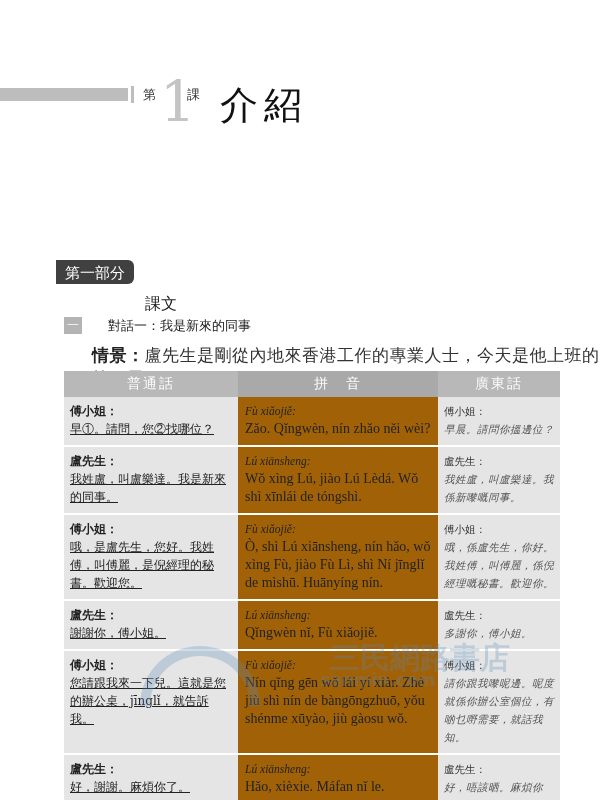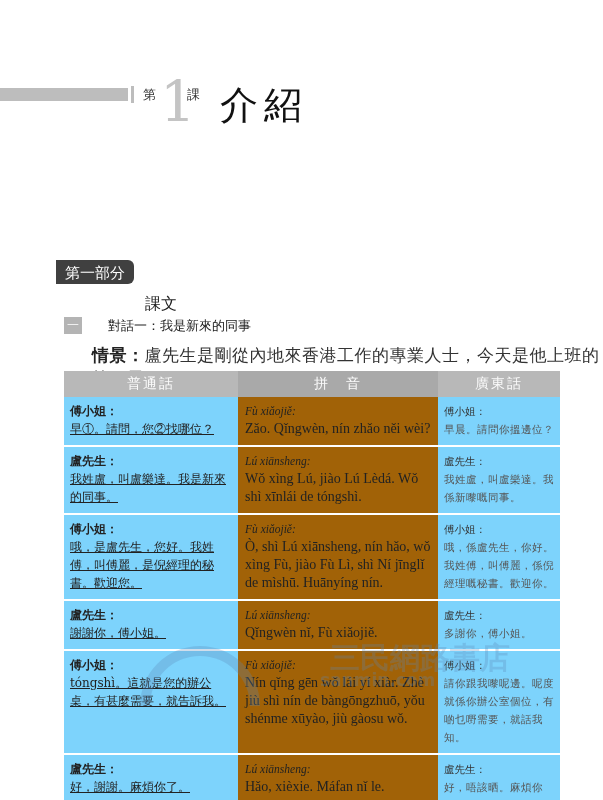--- a/index.html
+++ b/index.html
@@ -150,21 +150,21 @@
       text-align: center;
       padding: 0;
     }
     .dialog-table th.col-py {
       background: #a9a9a9;
     }
     .dialog-table td {
       vertical-align: top;
       padding: 5px 6px 7px 6px;
       border-bottom: 2px solid #ffffff;
-      background: #7dd3fc;
+      background: #e5e5e5;
     }
     .dialog-table td.col-py {
       background: #a16207;
       padding-left: 7px;
     }
     .col-pth { width: 174px; }
     .col-py  { width: 200px; }
     .col-yue { width: 122px; }
 
     .spk-pth {
@@ -205,20 +205,21 @@
       line-height: 18px;
       color: #333;
     }
     .txt-yue {
       display: block;
       font-family: "DejaVu Sans", sans-serif;
       font-size: 10.5px;
       line-height: 18px;
       color: #555;
       letter-spacing: 0.5px;
+      font-style: italic;
     }
 
     
     .watermark {
       position: absolute;
       left: 130px;
       top: 638px;
       width: 380px;
       height: 60px;
       pointer-events: none;
@@ -334,21 +335,21 @@
         <span class="txt-py">Qǐngwèn nǐ, Fù xiǎojiě.</span>
       </td>
       <td class="col-yue">
         <span class="spk-yue">盧先生：</span>
         <span class="txt-yue">多謝你，傅小姐。</span>
       </td>
     </tr>
     <tr>
       <td class="col-pth">
         <span class="spk-pth">傅小姐：</span>
-        <span class="txt-pth">tóngshì。這就是您的辦公桌，有甚麼需要，就告訴我。</span>
+        <span class="txt-pth">您請跟我來一下兒。這就是您的辦公桌，jīnglǐ，就告訴我。</span>
       </td>
       <td class="col-py">
         <span class="spk-py">Fù xiǎojiě:</span>
         <span class="txt-py">Nín qǐng gēn wǒ lái yí xiàr. Zhè jiù shì nín de bàngōngzhuō, yǒu shénme xūyào, jiù gàosu wǒ.</span>
       </td>
       <td class="col-yue">
         <span class="spk-yue">傅小姐：</span>
         <span class="txt-yue">請你跟我嚟呢邊。呢度就係你辦公室個位，有啲乜嘢需要，就話我知。</span>
       </td>
     </tr>

